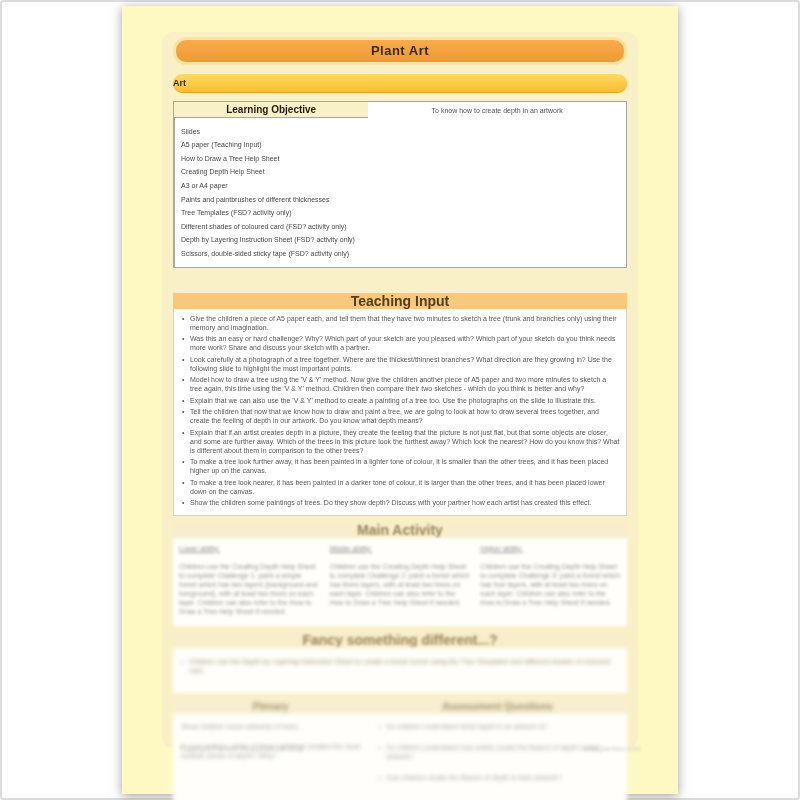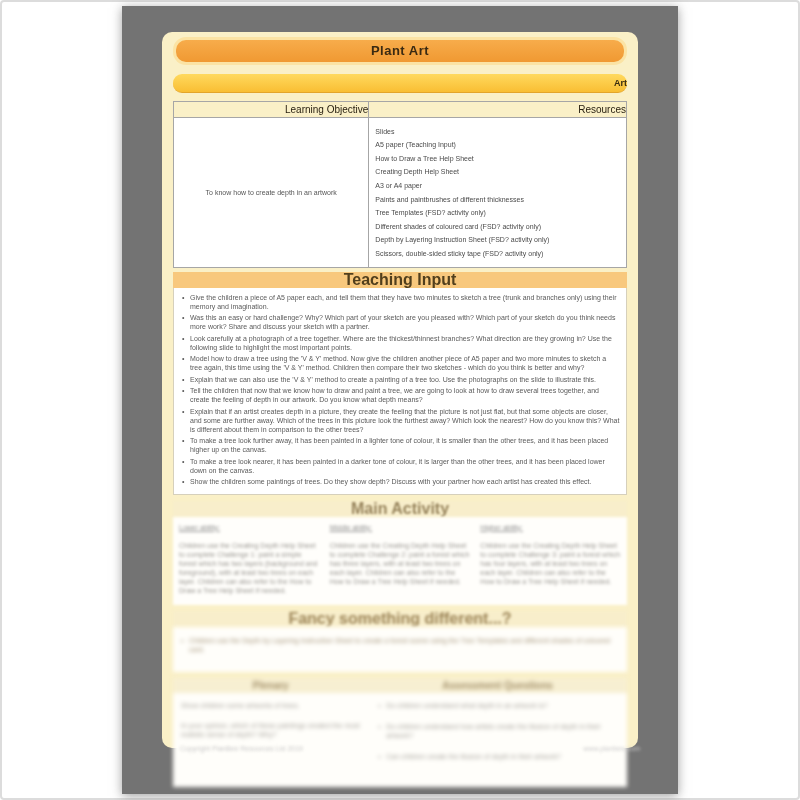--- a/index.html
+++ b/index.html
@@ -8,21 +8,21 @@
     font-family:"Liberation Sans", sans-serif;
     position:relative;overflow:hidden;
   }
   .canvas-frame{
     position:absolute;inset:0;border:2px solid #dcdcdc;border-radius:4px;
     pointer-events:none;
   }
   
   .page{
     position:absolute;left:122px;top:6px;width:556px;height:788px;
-    background:#737373;
+    background:#fef9c3;
     box-shadow:0 2px 10px rgba(110,110,110,.65);
   }
   .panel{
     position:absolute;left:40px;top:26px;width:476px;height:716px;
     box-sizing:border-box;padding:0 11px;
     background:#FAF0C7;border-radius:10px;
   }
   
   .title-glow{
     margin-top:5px;background:#FBE3A4;border-radius:13px;padding:3px;
@@ -32,46 +32,46 @@
     background:linear-gradient(#F7AC4B,#F09932);
     text-align:center;font-size:13px;font-weight:bold;color:#3a2a12;
     letter-spacing:.5px;
   }
   
   .pills{margin-top:9px;display:flex;gap:15px;}
   .pill{
     flex:1;height:18px;line-height:18px;border-radius:9px;
     background:linear-gradient(#FFD95E,#F9BE33);
     border-bottom:1px solid #E3A52B;
-    text-align:right;font-size:9px;font-weight:bold;color:#3a2c10;
+    text-align:left;font-size:9px;font-weight:bold;color:#3a2c10;
   }
   
   .lo-table{
     margin-top:8px;background:#fff;border:1px solid #a6a6a6;
     display:grid;grid-template-columns:43% 57%;
   }
   .lo-head{
     background:#FAF0C7;border-bottom:1px solid #a6a6a6;
-    text-align:right;font-size:10px;font-weight:normal;color:#241c0d;
+    text-align:center;font-size:10px;font-weight:bold;color:#241c0d;
     padding:2px 0;
   }
   .lo-head.right{border-left:1px solid #a6a6a6;}
   .lo-cell{
     font-size:7px;color:#555;display:flex;align-items:center;justify-content:center;
     text-align:center;padding:4px;filter:blur(.35px);
   }
   .res-cell{
     border-left:1px solid #a6a6a6;padding:4px 6px;font-size:7px;color:#4a4a4a;
     filter:blur(.45px);
   }
   .res-item{margin:4.6px 0;line-height:9px;}
   
   .band{
-    margin-top:4px;height:16px;line-height:16px;text-align:center;
-    font-size:16px;font-weight:bold;color:#513f1d;background:#F8C87D;
+    margin-top:25px;height:16px;line-height:16px;text-align:center;
+    font-size:14px;font-weight:bold;color:#513f1d;background:#F8C87D;
   }
   .band.faded{background:#F8EECB;color:#97845c;filter:blur(1.2px);margin-top:6px;}
   .band.faded2{background:#F8EECB;color:#9b8355;filter:blur(1.6px);margin-top:6px;}
   
   .teach-body{
     background:#fff;border:1px solid #d6d0bc;border-top:none;
     padding:5px 6px;font-size:7px;color:#5a5a5a;line-height:9px;
     filter:blur(.55px);
   }
   .bl{position:relative;padding-left:10px;margin-bottom:2.5px;}
@@ -126,21 +126,20 @@
     <div class="title-glow">
       <div class="title-bar">Plant Art</div>
     </div>
 
     <div class="pills">
       <div class="pill">Art</div>
     </div>
 
     <div class="lo-table">
       <div class="lo-head">Learning Objective</div>
-      <div class="lo-head right">Resources</div>
       <div class="lo-cell">To know how to create depth in an artwork</div>
       <div class="res-cell">
         <div class="res-item">Slides</div>
         <div class="res-item">A5 paper (Teaching Input)</div>
         <div class="res-item">How to Draw a Tree Help Sheet</div>
         <div class="res-item">Creating Depth Help Sheet</div>
         <div class="res-item">A3 or A4 paper</div>
         <div class="res-item">Paints and paintbrushes of different thicknesses</div>
         <div class="res-item">Tree Templates (FSD? activity only)</div>
         <div class="res-item">Different shades of coloured card (FSD? activity only)</div>

